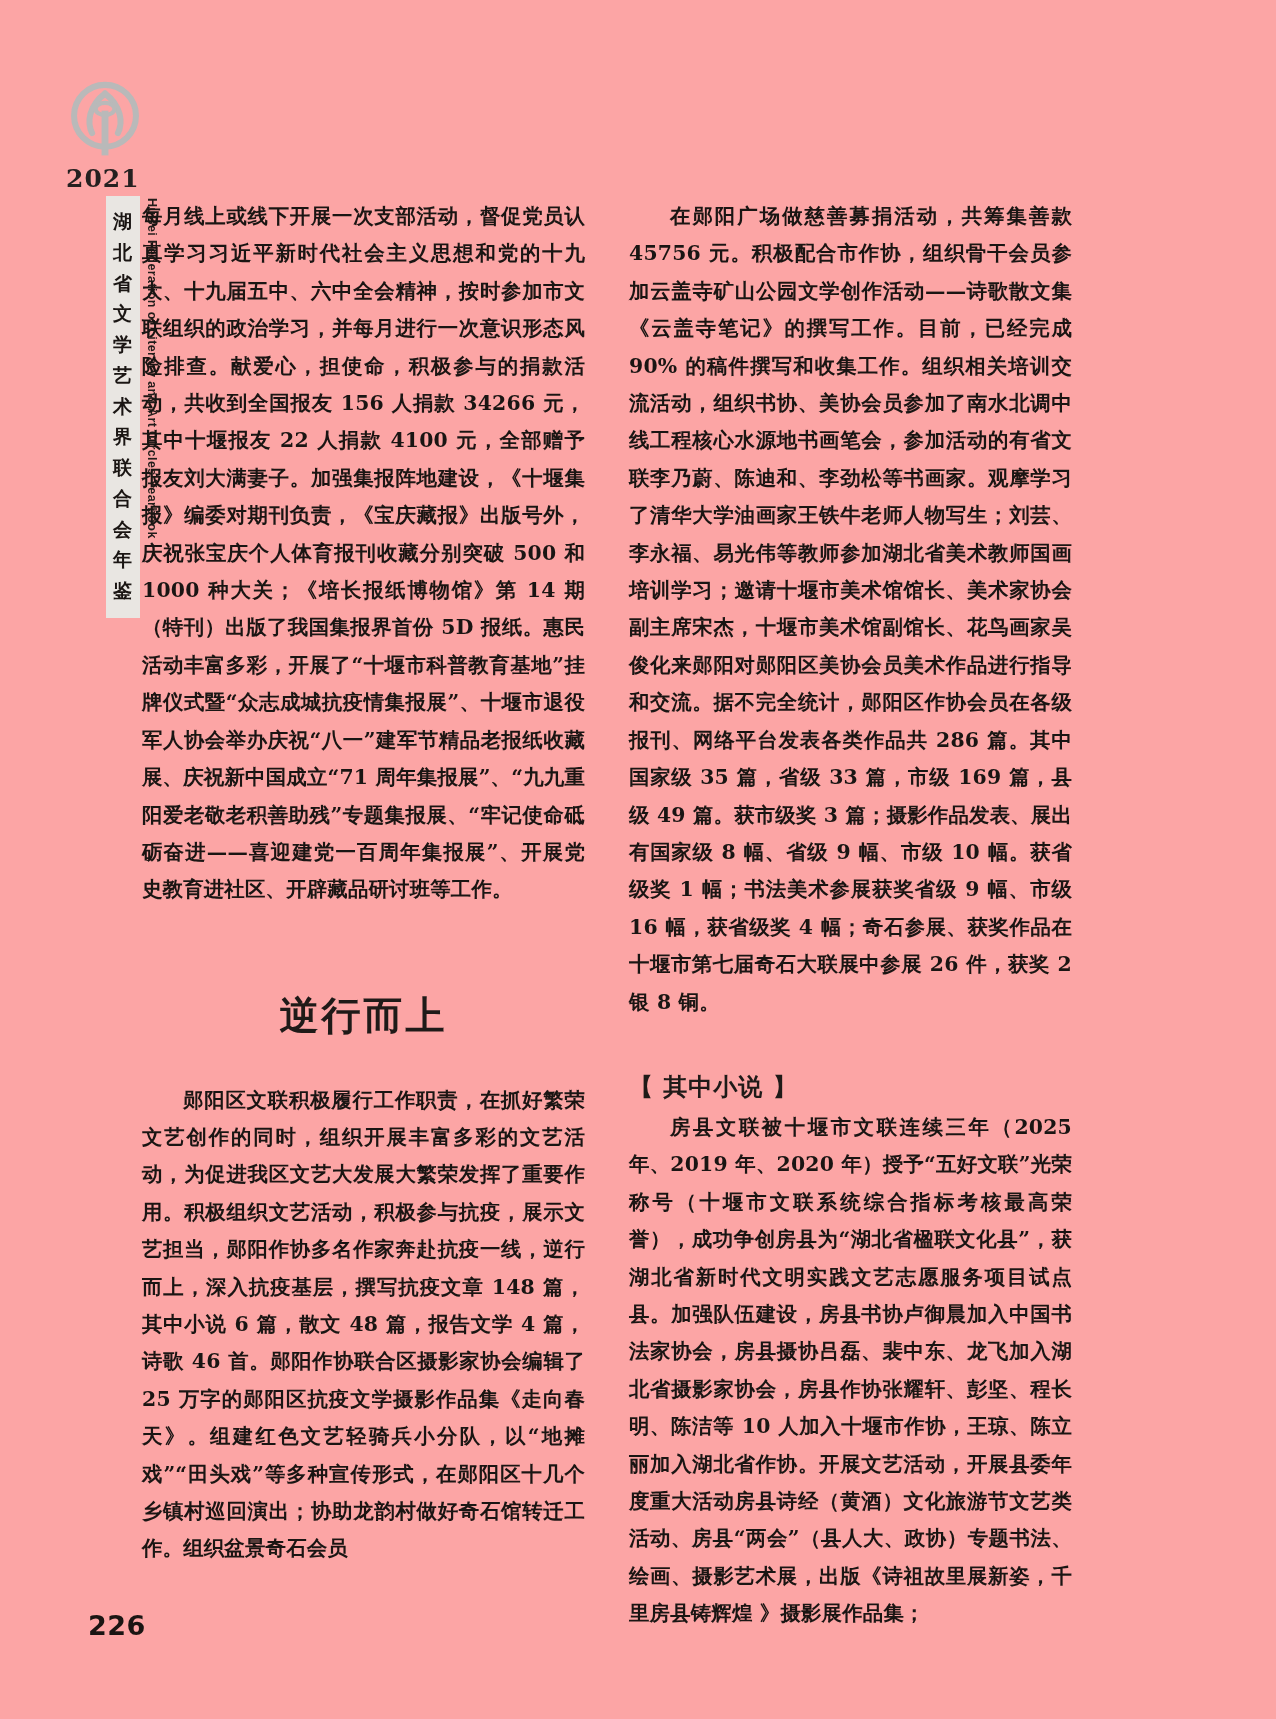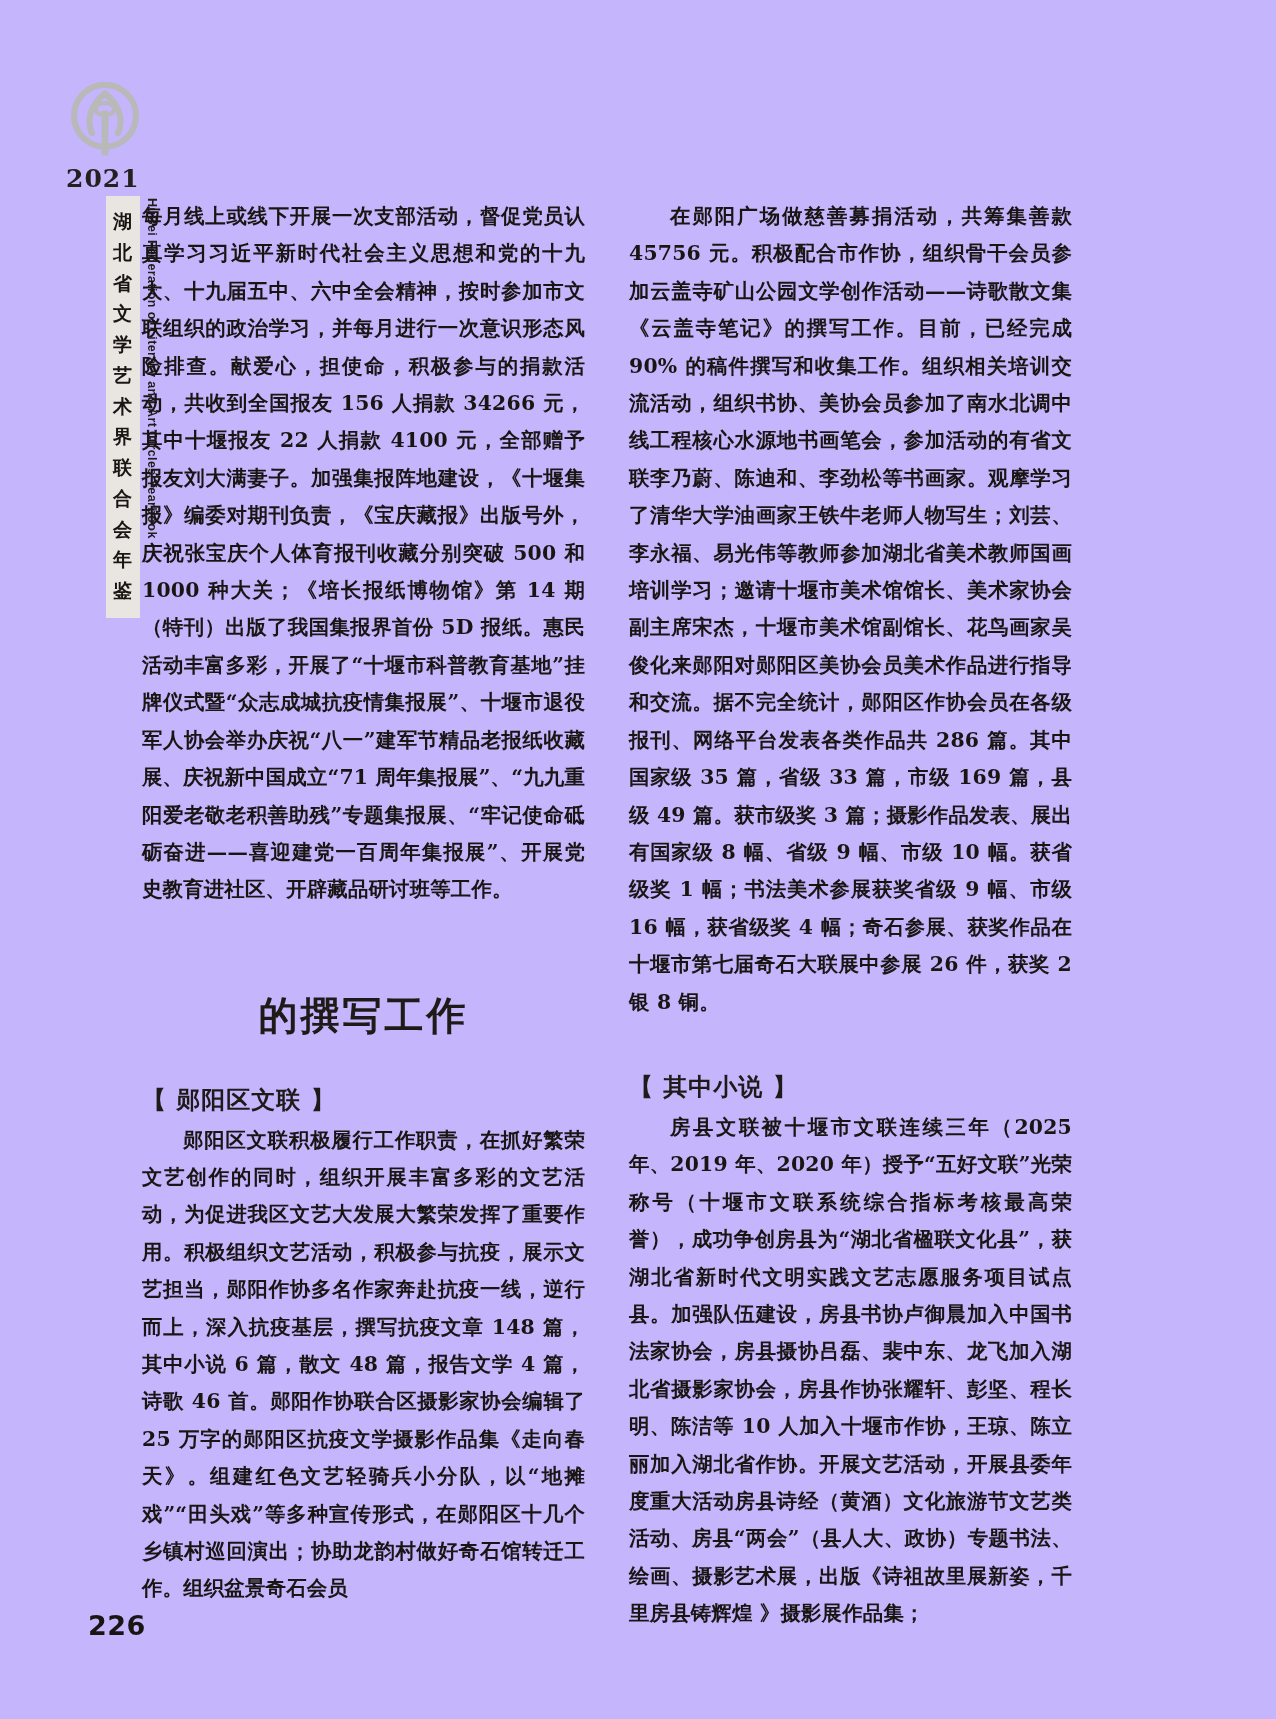--- a/index.html
+++ b/index.html
@@ -8,21 +8,21 @@
     background: #ffffff;
   }
   body {
     font-family: "DejaVu Serif", "Liberation Serif", serif;
     color: #1a1513;
   }
   .page {
     position: relative;
     width: 1276px;
     height: 1719px;
-    background: #c4b5fd;
+    background: #fca5a5;
     overflow: hidden;
   }
 
   
   .masthead {
     position: absolute;
     left: 62px;
     top: 78px;
     width: 96px;
   }
@@ -179,22 +179,21 @@
       <span>会</span>
       <span>年</span>
       <span>鉴</span>
     </div>
   </div>
 
   <div class="columns">
 
     <div class="col">
       <p class="body">每月线上或线下开展一次支部活动，督促党员认真学习习近平新时代社会主义思想和党的十九大、十九届五中、六中全会精神，按时参加市文联组织的政治学习，并每月进行一次意识形态风险排查。献爱心，担使命，积极参与的捐款活动，共收到全国报友 156 人捐款 34266 元，其中十堰报友 22 人捐款 4100 元，全部赠予报友刘大满妻子。加强集报阵地建设，《十堰集报》编委对期刊负责，《宝庆藏报》出版号外，庆祝张宝庆个人体育报刊收藏分别突破 500 和 1000 种大关；《培长报纸博物馆》第 14 期（特刊）出版了我国集报界首份 5D 报纸。惠民活动丰富多彩，开展了“十堰市科普教育基地”挂牌仪式暨“众志成城抗疫情集报展”、十堰市退役军人协会举办庆祝“八一”建军节精品老报纸收藏展、庆祝新中国成立“71 周年集报展”、“九九重阳爱老敬老积善助残”专题集报展、“牢记使命砥砺奋进——喜迎建党一百周年集报展”、开展党史教育进社区、开辟藏品研讨班等工作。</p>
-      <h1 class="section-title">的撰写工作</h1>
-      <h2 class="sub-title">【 郧阳区文联 】</h2>
+      <h1 class="section-title">逆行而上</h1>
       <p class="body indent">郧阳区文联积极履行工作职责，在抓好繁荣文艺创作的同时，组织开展丰富多彩的文艺活动，为促进我区文艺大发展大繁荣发挥了重要作用。积极组织文艺活动，积极参与抗疫，展示文艺担当，郧阳作协多名作家奔赴抗疫一线，逆行而上，深入抗疫基层，撰写抗疫文章 148 篇，其中小说 6 篇，散文 48 篇，报告文学 4 篇，诗歌 46 首。郧阳作协联合区摄影家协会编辑了 25 万字的郧阳区抗疫文学摄影作品集《走向春天》。组建红色文艺轻骑兵小分队，以“地摊戏”“田头戏”等多种宣传形式，在郧阳区十几个乡镇村巡回演出；协助龙韵村做好奇石馆转迁工作。组织盆景奇石会员</p>
     </div>
 
     <div class="col">
       <p class="body indent">在郧阳广场做慈善募捐活动，共筹集善款 45756 元。积极配合市作协，组织骨干会员参加云盖寺矿山公园文学创作活动——诗歌散文集《云盖寺笔记》的撰写工作。目前，已经完成 90% 的稿件撰写和收集工作。组织相关培训交流活动，组织书协、美协会员参加了南水北调中线工程核心水源地书画笔会，参加活动的有省文联李乃蔚、陈迪和、李劲松等书画家。观摩学习了清华大学油画家王铁牛老师人物写生；刘芸、李永福、易光伟等教师参加湖北省美术教师国画培训学习；邀请十堰市美术馆馆长、美术家协会副主席宋杰，十堰市美术馆副馆长、花鸟画家吴俊化来郧阳对郧阳区美协会员美术作品进行指导和交流。据不完全统计，郧阳区作协会员在各级报刊、网络平台发表各类作品共 286 篇。其中国家级 35 篇，省级 33 篇，市级 169 篇，县级 49 篇。获市级奖 3 篇；摄影作品发表、展出有国家级 8 幅、省级 9 幅、市级 10 幅。获省级奖 1 幅；书法美术参展获奖省级 9 幅、市级 16 幅，获省级奖 4 幅；奇石参展、获奖作品在十堰市第七届奇石大联展中参展 26 件，获奖 2 银 8 铜。</p>
       <h2 class="sub-title spaced">【 其中小说 】</h2>
       <p class="body indent">房县文联被十堰市文联连续三年（2025 年、2019 年、2020 年）授予“五好文联”光荣称号（十堰市文联系统综合指标考核最高荣誉），成功争创房县为“湖北省楹联文化县”，获湖北省新时代文明实践文艺志愿服务项目试点县。加强队伍建设，房县书协卢御晨加入中国书法家协会，房县摄协吕磊、裴中东、龙飞加入湖北省摄影家协会，房县作协张耀轩、彭坚、程长明、陈洁等 10 人加入十堰市作协，王琼、陈立丽加入湖北省作协。开展文艺活动，开展县委年度重大活动房县诗经（黄酒）文化旅游节文艺类活动、房县“两会”（县人大、政协）专题书法、绘画、摄影艺术展，出版《诗祖故里展新姿，千里房县铸辉煌 》摄影展作品集；</p>
     </div>
 
   </div>

